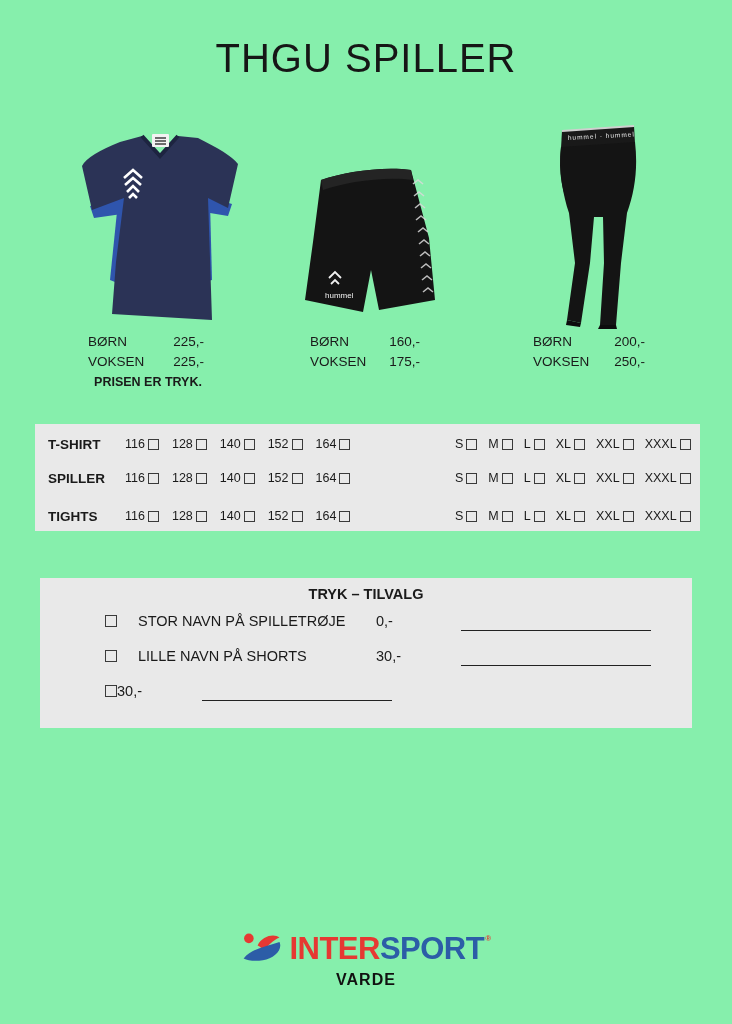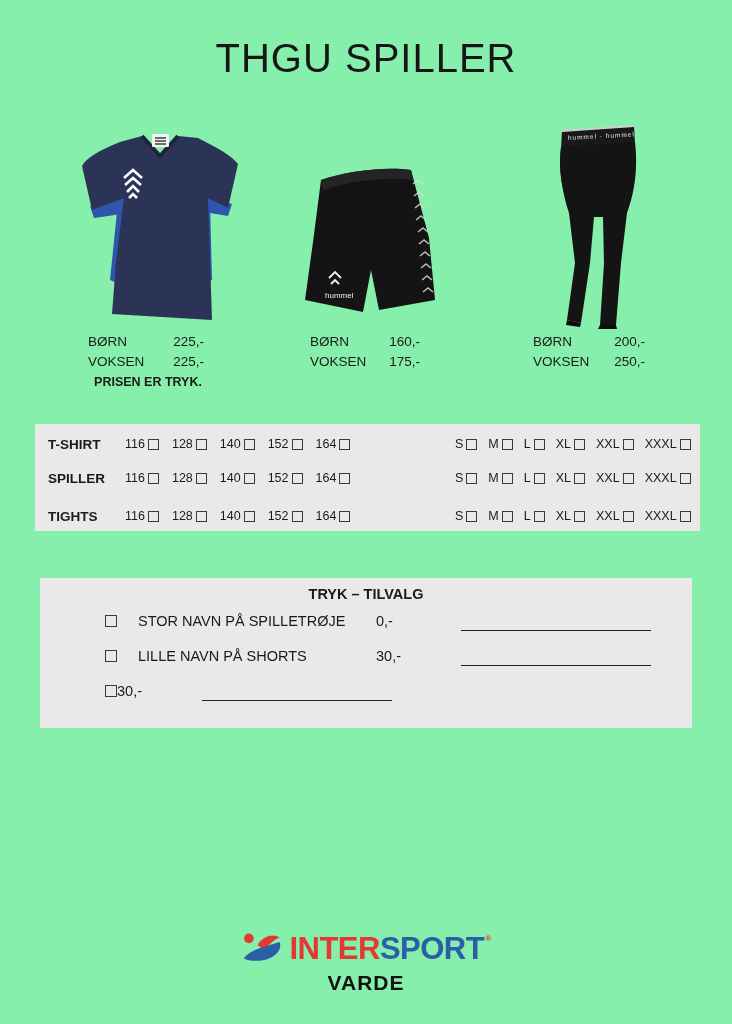--- a/index.html
+++ b/index.html
@@ -32,21 +32,21 @@
   .opt-label{margin-left:21px;width:238px;flex:0 0 238px;}
   .opt-price{width:60px;flex:0 0 60px;}
   .opt-line{margin-left:25px;width:190px;height:18px;border-bottom:1.6px solid #222;cursor:text;}
   
   .footer-note{position:absolute;top:869px;left:0;width:732px;text-align:center;
                font-weight:bold;font-size:11.5px;letter-spacing:.4px;color:#222;}
   .brand{position:absolute;top:930px;left:0;width:732px;text-align:center;}
   .brand-line{display:inline-flex;align-items:flex-end;gap:6px;}
   .brand-word{font-size:31px;font-weight:bold;letter-spacing:-.5px;line-height:34px;}
   .brand-reg{font-size:8px;vertical-align:top;position:relative;top:-10px;margin-left:1px;}
-  .brand-sub{font-size:21px;font-weight:bold;letter-spacing:1px;color:#111;margin-top:1px;}
+  .brand-sub{font-size:16px;font-weight:bold;letter-spacing:1px;color:#111;margin-top:1px;}
 </style>
 </head>
 <body>
 
 <div id="page">
 
   <div class="page-title">THGU SPILLER</div>
 
   <svg class="product-img" style="left:62px;top:112px" width="196" height="218" viewBox="0 0 196 218">
     <path d="M56,90 L64,84 L58,172 L48,168 Z" fill="#2f55ad"></path>

